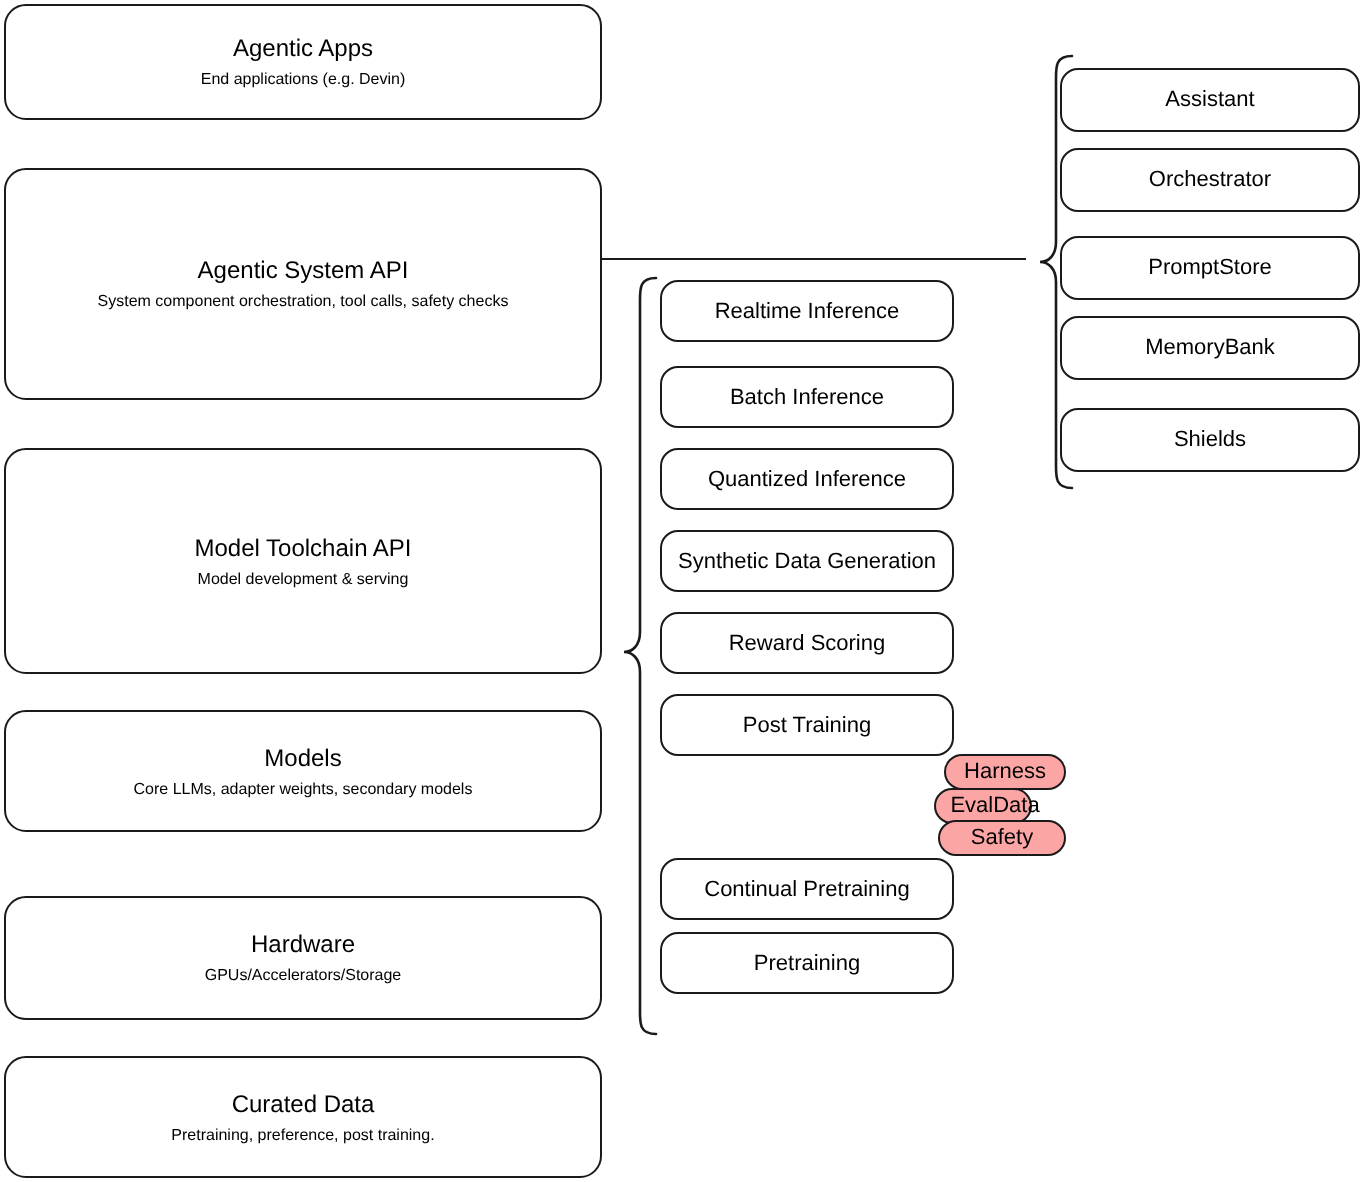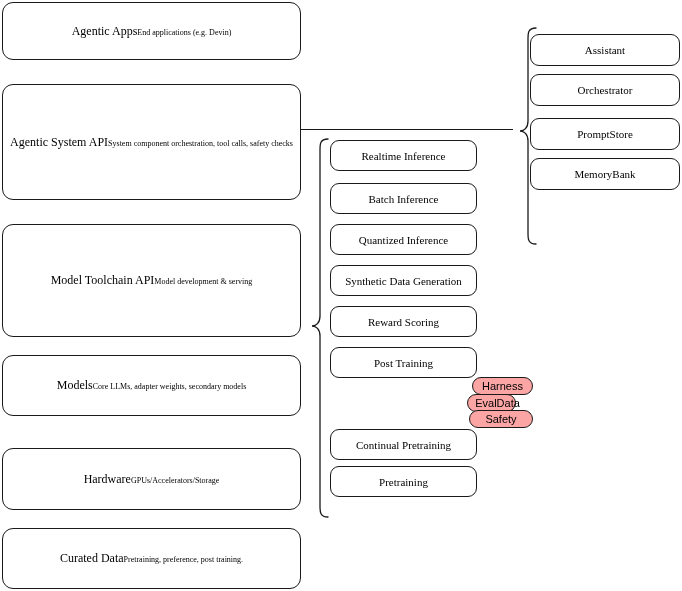--- a/index.html
+++ b/index.html
@@ -11,25 +11,24 @@
   }
   #canvas{position:relative;width:682px;height:591px;}
 
   .node{
     position:absolute;
     box-sizing:border-box;
     border:1.3px solid #1a1a1a;
     border-radius:11px;
     background:#ffffff;
     display:flex;
-    flex-direction:row;
+    flex-direction:column;
     align-items:center;
     justify-content:center;
     text-align:center;
-    font-family:Liberation Serif, serif;
   }
   .node .title{font-size:12px;line-height:15px;color:#000;}
   .node .sub{font-size:8px;line-height:11px;color:#000;margin-top:2px;}
 
   
   .layer{left:2px;width:299px;}
 
   
   .chip{
     left:330px;width:147px;height:31px;
@@ -151,14 +150,17 @@
   </div>
   <div class="node svc" style="top:74px;">
     <div class="title">Orchestrator</div>
   </div>
   <div class="node svc" style="top:118px;">
     <div class="title">PromptStore</div>
   </div>
   <div class="node svc" style="top:158px;">
     <div class="title">MemoryBank</div>
   </div>
+  <div class="node svc" style="top:204px;">
+    <div class="title">Shields</div>
+  </div>
 
 </div>
 
 </body></html>

